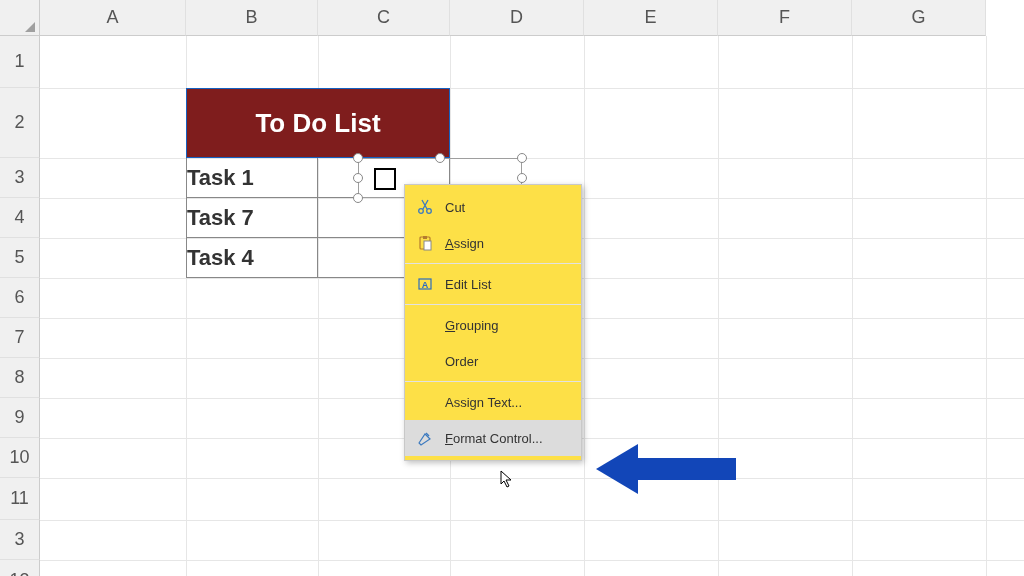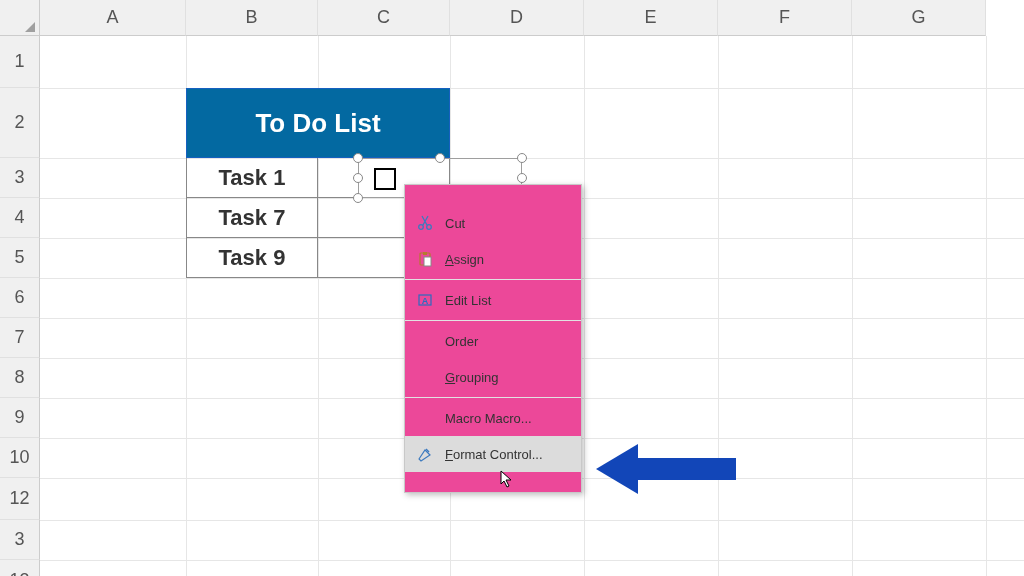--- a/index.html
+++ b/index.html
@@ -17,33 +17,33 @@
     .grid { position:absolute; inset:0; }
     .corner { position:absolute; left:0; top:0; width:40px; height:36px; background:#f0f0f0; border-right:1px solid #ccc; border-bottom:1px solid #ccc; }
     .corner::after { content:""; position:absolute; right:4px; bottom:3px; width:0; height:0; border-left:10px solid transparent; border-bottom:10px solid #a0a0a0; }
     .col-head { position:absolute; top:0; height:36px; background:#f0f0f0; border-right:1px solid #e0e0e0; border-bottom:1px solid #ccc; display:flex; align-items:center; justify-content:center; color:#555; font-size:18px; }
     .row-head { position:absolute; left:0; width:40px; background:#f0f0f0; border-bottom:1px solid #e0e0e0; border-right:1px solid #ccc; display:flex; align-items:center; justify-content:center; color:#555; font-size:18px; }
     .vline { position:absolute; top:36px; bottom:0; width:1px; background:#e6e6e6; }
     .hline { position:absolute; left:40px; right:0; height:1px; background:#e6e6e6; }
     
     .todo-header {
       position:absolute; left:186px; top:88px; width:264px; height:70px;
-      background:#0369a1; border:1px solid #1560c0;
+      background:#7f1d1d; border:1px solid #1560c0;
       display:flex; align-items:center; justify-content:center;
       color:#fff; font-weight:700; font-size:26px;
     }
     .task-row { position:absolute; left:186px; width:264px; height:40px; display:flex; }
-    .task-row .tname { width:132px; height:40px; border:1px solid #888; border-top:none; display:flex; align-items:center; justify-content:center; font-weight:700; font-size:22px; }
+    .task-row .tname { width:132px; height:40px; border:1px solid #888; border-top:none; display:flex; align-items:center; justify-content:flex-start; font-weight:700; font-size:22px; }
     .task-row .tcheck { width:132px; height:40px; border:1px solid #888; border-top:none; border-left:none; }
     
     .sel-box { position:absolute; border:1px solid #9e9e9e; }
     .handle { position:absolute; width:10px; height:10px; background:#fff; border:1px solid #888; border-radius:50%; }
     .chk { position:absolute; width:22px; height:22px; background:#fff; border:2px solid #000; }
     
-    .ctx { position:absolute; left:404px; top:184px; width:178px; background:#ec4899; border:1px solid #c8c8c8; box-shadow:2px 2px 6px rgba(0,0,0,.25); padding:20px 0; font-size:13px; color:#333; }
+    .ctx { position:absolute; left:404px; top:184px; width:178px; background:#fde047; border:1px solid #c8c8c8; box-shadow:2px 2px 6px rgba(0,0,0,.25); padding:4px 0; font-size:13px; color:#333; }
     .mi { height:36px; display:flex; align-items:center; position:relative; padding-left:40px; padding-right:14px; }
     .mi.hover { background:#dcdcdc; }
     .mi .ic { position:absolute; left:12px; width:16px; height:16px; display:flex; align-items:center; justify-content:center; }
     .sep { height:1px; background:#e2e2e2; margin:2px 0; }
     .underline-first::first-letter { text-decoration:underline; }
     
     .big-arrow { position:absolute; left:596px; top:444px; width:140px; height:50px; }
     .arrow-body { position:absolute; left:40px; top:14px; width:100px; height:22px; background:#1246b8; }
     .arrow-head { position:absolute; left:0; top:0; width:0; height:0; border-top:25px solid transparent; border-bottom:25px solid transparent; border-right:42px solid #1246b8; }
     
@@ -83,21 +83,21 @@
     <div class="row-head" style="top: 278px; height: 40px;">6</div>
     <div class="hline" style="top: 318px;"></div>
     <div class="row-head" style="top: 318px; height: 40px;">7</div>
     <div class="hline" style="top: 358px;"></div>
     <div class="row-head" style="top: 358px; height: 40px;">8</div>
     <div class="hline" style="top: 398px;"></div>
     <div class="row-head" style="top: 398px; height: 40px;">9</div>
     <div class="hline" style="top: 438px;"></div>
     <div class="row-head" style="top: 438px; height: 40px;">10</div>
     <div class="hline" style="top: 478px;"></div>
-    <div class="row-head" style="top: 478px; height: 42px;">12</div>
+    <div class="row-head" style="top: 478px; height: 42px;">11</div>
     <div class="hline" style="top: 520px;"></div>
     <div class="row-head" style="top: 520px; height: 40px;">3</div>
     <div class="hline" style="top: 560px;"></div>
     <div class="row-head" style="top: 560px; height: 42px;">13</div>
   </div>
 
 <div class="todo-header">
     <span>To Do List</span>
   </div>
 
@@ -108,21 +108,21 @@
   <div class="tcheck"></div>
 </div>
 <div class="task-row" style="top:198px;">
   <div class="tname">
       <span>Task 7</span>
     </div>
   <div class="tcheck"></div>
 </div>
 <div class="task-row" style="top:238px;">
   <div class="tname">
-      <span>Task 9</span>
+      <span>Task 4</span>
     </div>
   <div class="tcheck"></div>
 </div>
 
 <div class="sel-box" style="left:358px; top:158px; width:164px; height:40px;"></div>
 <div class="handle" style="left:353px; top:153px;"></div>
 <div class="handle" style="left:435px; top:153px;"></div>
 <div class="handle" style="left:517px; top:153px;"></div>
 <div class="handle" style="left:353px; top:173px;"></div>
 <div class="handle" style="left:517px; top:173px;"></div>
@@ -157,28 +157,28 @@
     <span class="ic">
       <svg viewBox="0 0 16 16">
           <rect x="2" y="3" width="12" height="10" fill="none" stroke="#2c6cc0" stroke-width="1.2"></rect>
           <text x="8" y="12" font-size="9" text-anchor="middle" fill="#2c6cc0" font-family="Arial" font-weight="bold">A</text>
         </svg>
     </span>
     <span>Edit List</span>
   </div>
   <div class="sep"></div>
   <div class="mi sub">
-    <span>Order</span>
+    <span class="underline-first">Grouping</span>
   </div>
   <div class="mi sub">
-    <span class="underline-first">Grouping</span>
+    <span>Order</span>
   </div>
   <div class="sep"></div>
   <div class="mi">
-    <span>Macro Macro...</span>
+    <span>Assign Text...</span>
   </div>
   <div class="mi hover">
     <span class="ic">
       <svg viewBox="0 0 16 16">
           <path d="M2 13 L8 4 L13 9 L4 15 Z" fill="none" stroke="#3c7abf" stroke-width="1.2"></path>
           <path d="M9 3 l3 3" stroke="#3c7abf" stroke-width="1.4"></path>
         </svg>
     </span>
     <span class="underline-first">Format Control...</span>
   </div>

